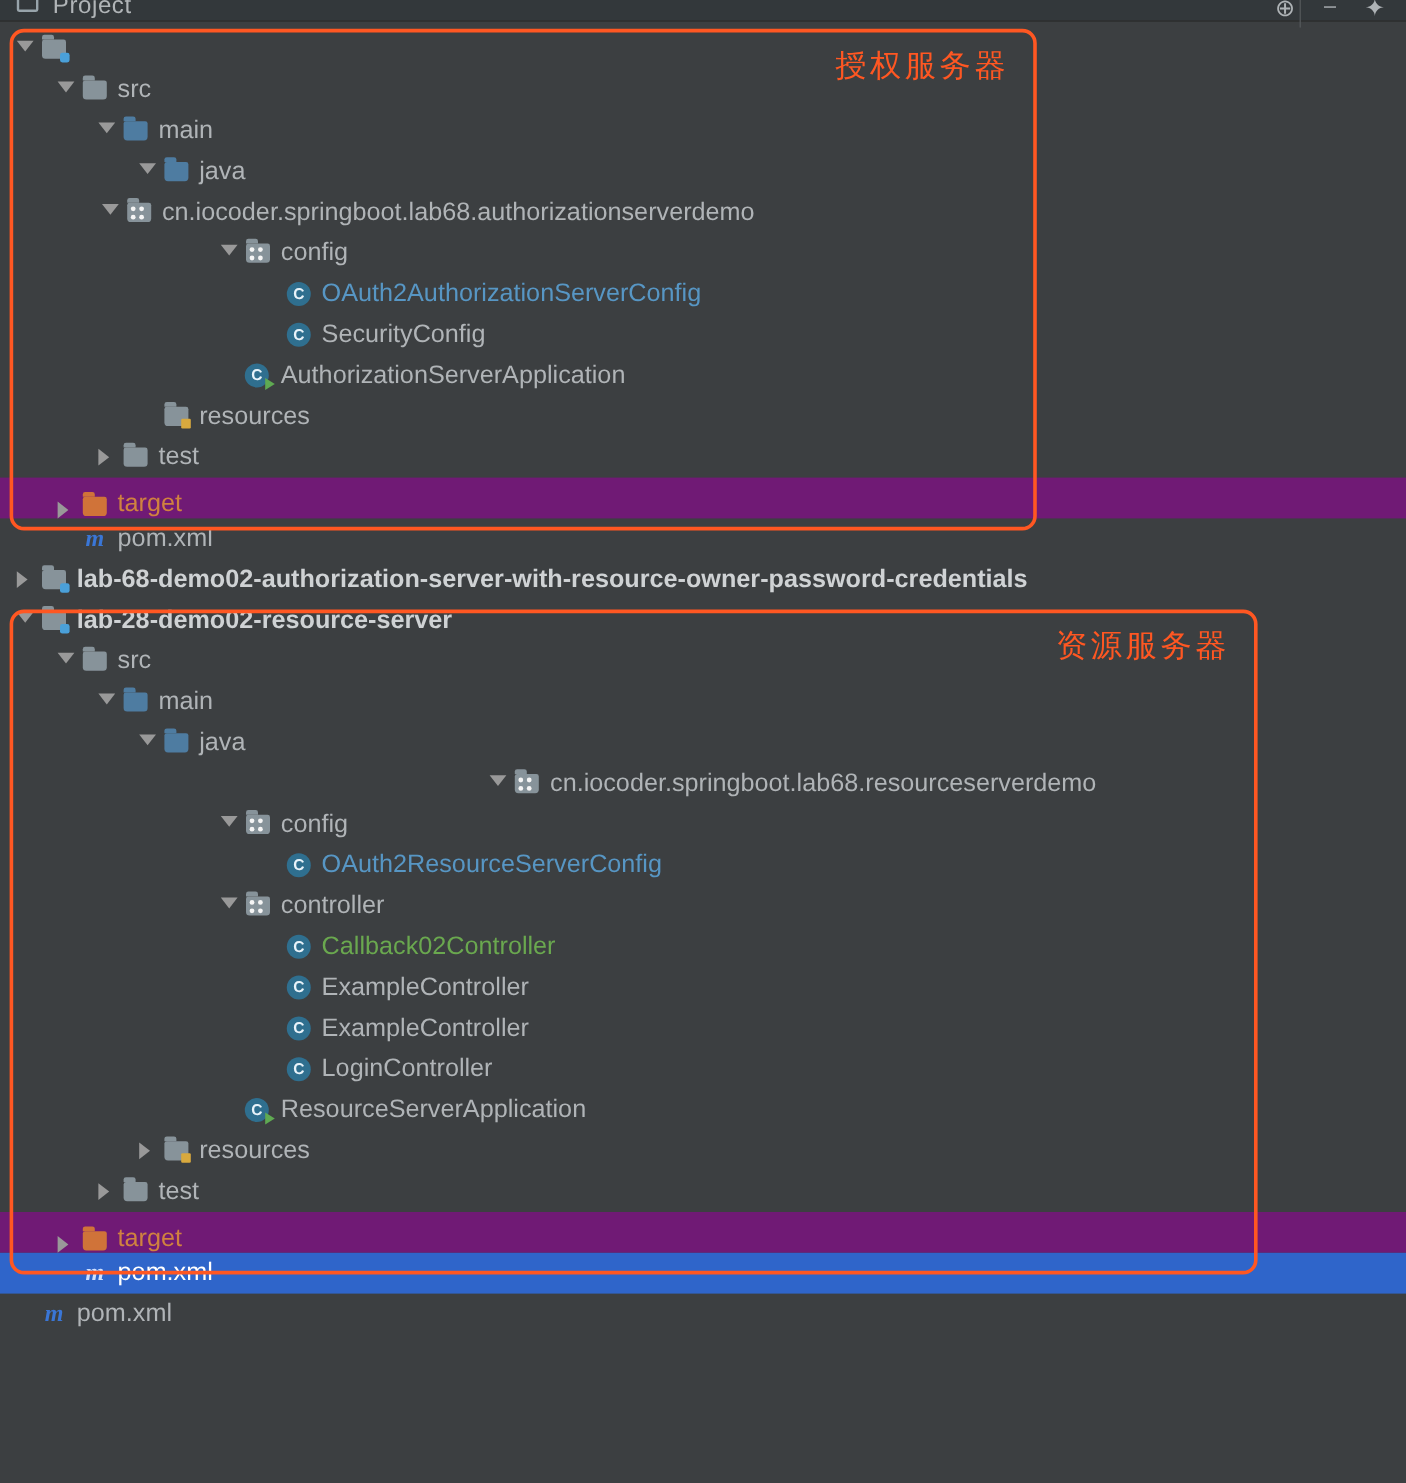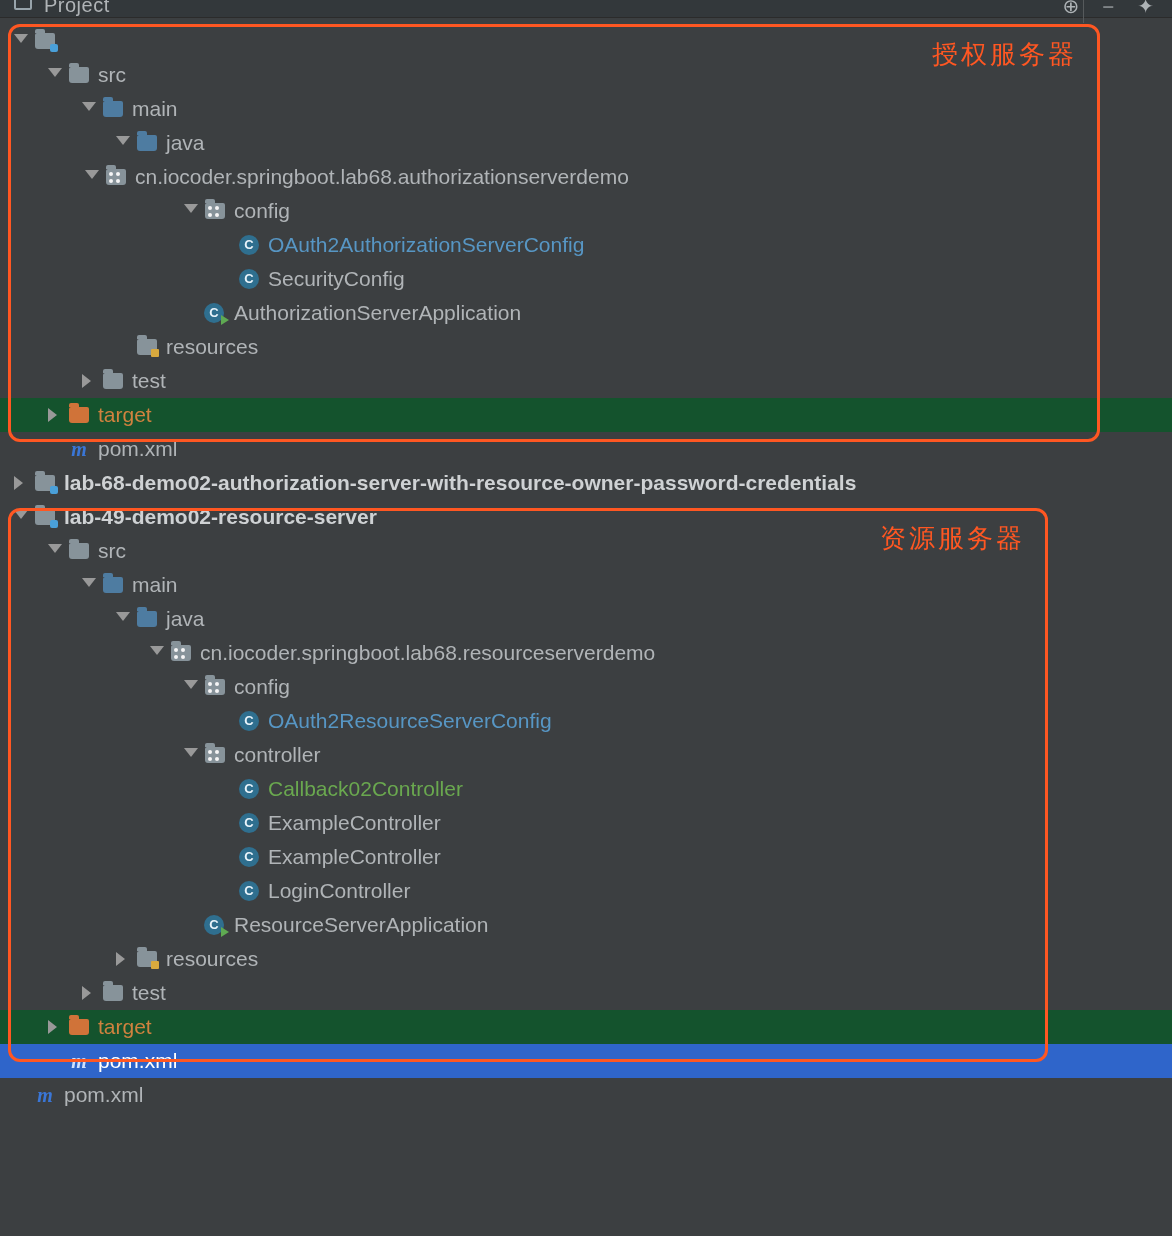--- a/index.html
+++ b/index.html
@@ -84,40 +84,40 @@
 .class-run:after{content:"";position:absolute;right:-3px;bottom:-2px;width:0;height:0;border-top:5px solid transparent;border-bottom:5px solid transparent;border-left:8px solid #5faa52;}
 .maven-m{font-family:Georgia,serif;font-style:italic;font-weight:700;color:#3a76d6;font-size:20px;line-height:18px;}
 
 .label{font-size:21px;}
 .bold{font-weight:700;color:#cfd2d4;}
 .link{color:#5796c4;}
 .green{color:#6aa84f;}
 .dim{color:#b0b4b7;}
 .orange-label{color:#d0823f;}
 
-.row.target-row{background:#14532d;}
+.row.target-row{background:#701a75;align-items:flex-end;}
 .row.selected{background:#2f65ca;color:#fff;}
 .row.selected .label{color:#fff;}
 .row.selected .maven-m{color:#cfe0ff;}
 
 .annotation{
   position:absolute;
   border:3px solid #ff5722;
   border-radius:12px;
   pointer-events:none;
 }
 .annotation .tag{
   position:absolute;
   right:20px;top:10px;
   color:#ff5722;
   font-size:26px;
   font-weight:500;
   letter-spacing:3px;
 }
-#anno1{left:8px;top:24px;width:1092px;height:418px;}
+#anno1{left:8px;top:24px;width:856px;height:418px;}
 #anno2{left:8px;top:508px;width:1040px;height:554px;}
 .proj-icon{position:absolute;left:14px;top:-6px;width:18px;height:16px;border:2px solid #98a4ab;border-radius:2px;}
 .sep{position:absolute;right:88px;top:-6px;bottom:-6px;width:1px;background:#565a5c;}
 </style>
 </head>
 <body>
 
 <div class="topbar">
   <span class="proj-icon"></span>
   <span class="title">Project</span>
@@ -227,21 +227,21 @@
       <span class="icon">
         <span class="folder-module"></span>
       </span>
       <span class="label bold">lab-68-demo02-authorization-server-with-resource-owner-password-credentials</span>
     </div>
     <div class="row" style="padding-left: 14px;">
       <span class="disclosure down"></span>
       <span class="icon">
         <span class="folder-module"></span>
       </span>
-      <span class="label bold">lab-49-demo02-resource-server</span>
+      <span class="label bold">lab-28-demo02-resource-server</span>
     </div>
     <div class="row" style="padding-left: 48px;">
       <span class="disclosure down"></span>
       <span class="icon">
         <span class="folder"></span>
       </span>
       <span class="label dim">src</span>
     </div>
     <div class="row" style="padding-left: 82px;">
       <span class="disclosure down"></span>
@@ -250,21 +250,21 @@
       </span>
       <span class="label dim">main</span>
     </div>
     <div class="row" style="padding-left: 116px;">
       <span class="disclosure down"></span>
       <span class="icon">
         <span class="folder-src"></span>
       </span>
       <span class="label dim">java</span>
     </div>
-    <div class="row" style="padding-left: 150px;">
+    <div class="row" style="padding-left: 150px; justify-content: center;">
       <span class="disclosure down"></span>
       <span class="icon">
         <span class="folder-pkg"></span>
       </span>
       <span class="label dim">cn.iocoder.springboot.lab68.resourceserverdemo</span>
     </div>
     <div class="row" style="padding-left: 184px;">
       <span class="disclosure down"></span>
       <span class="icon">
         <span class="folder-pkg"></span>

